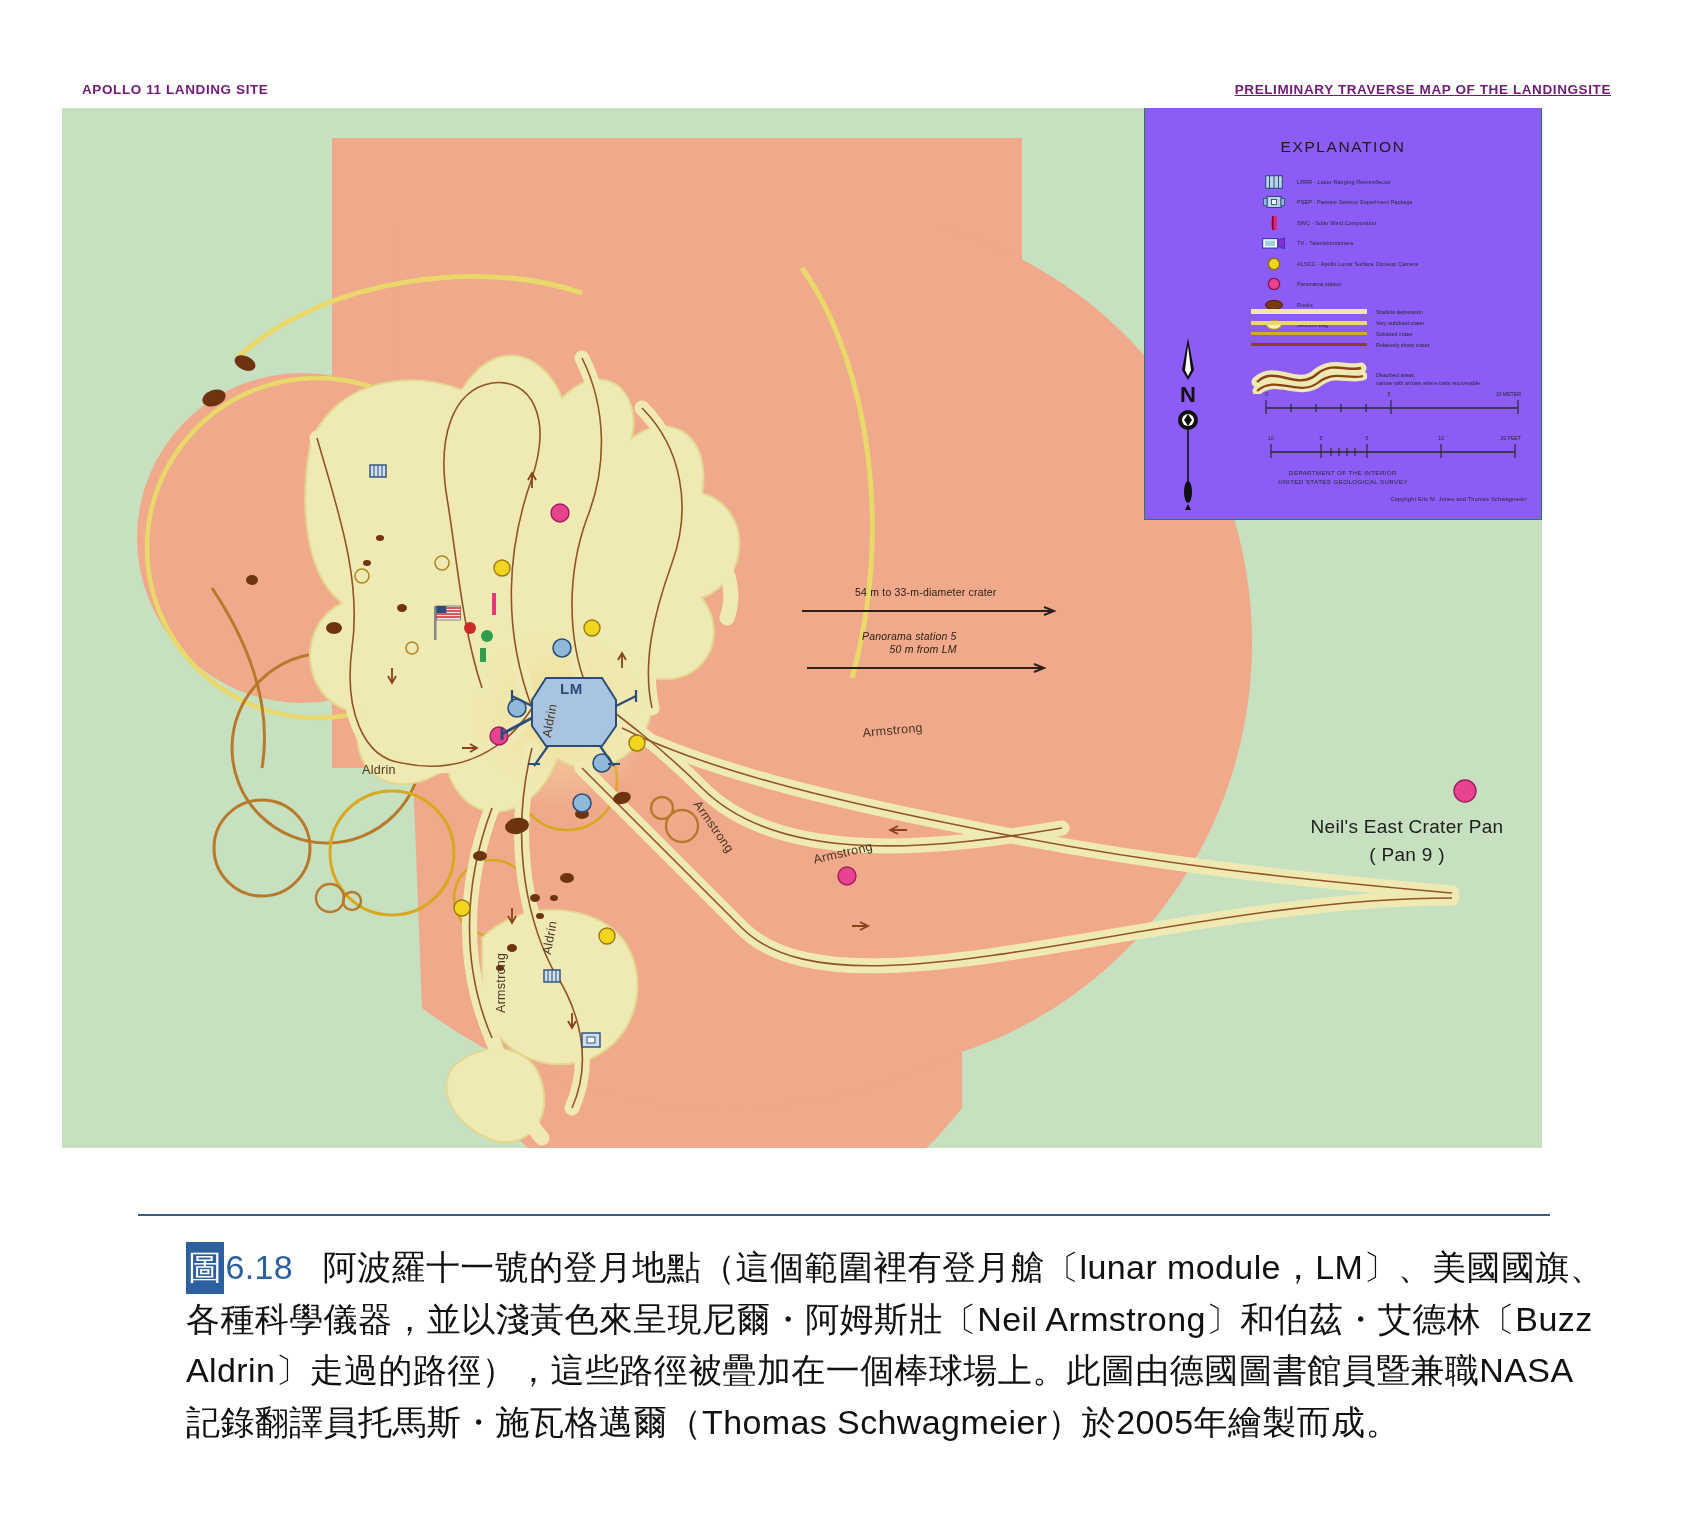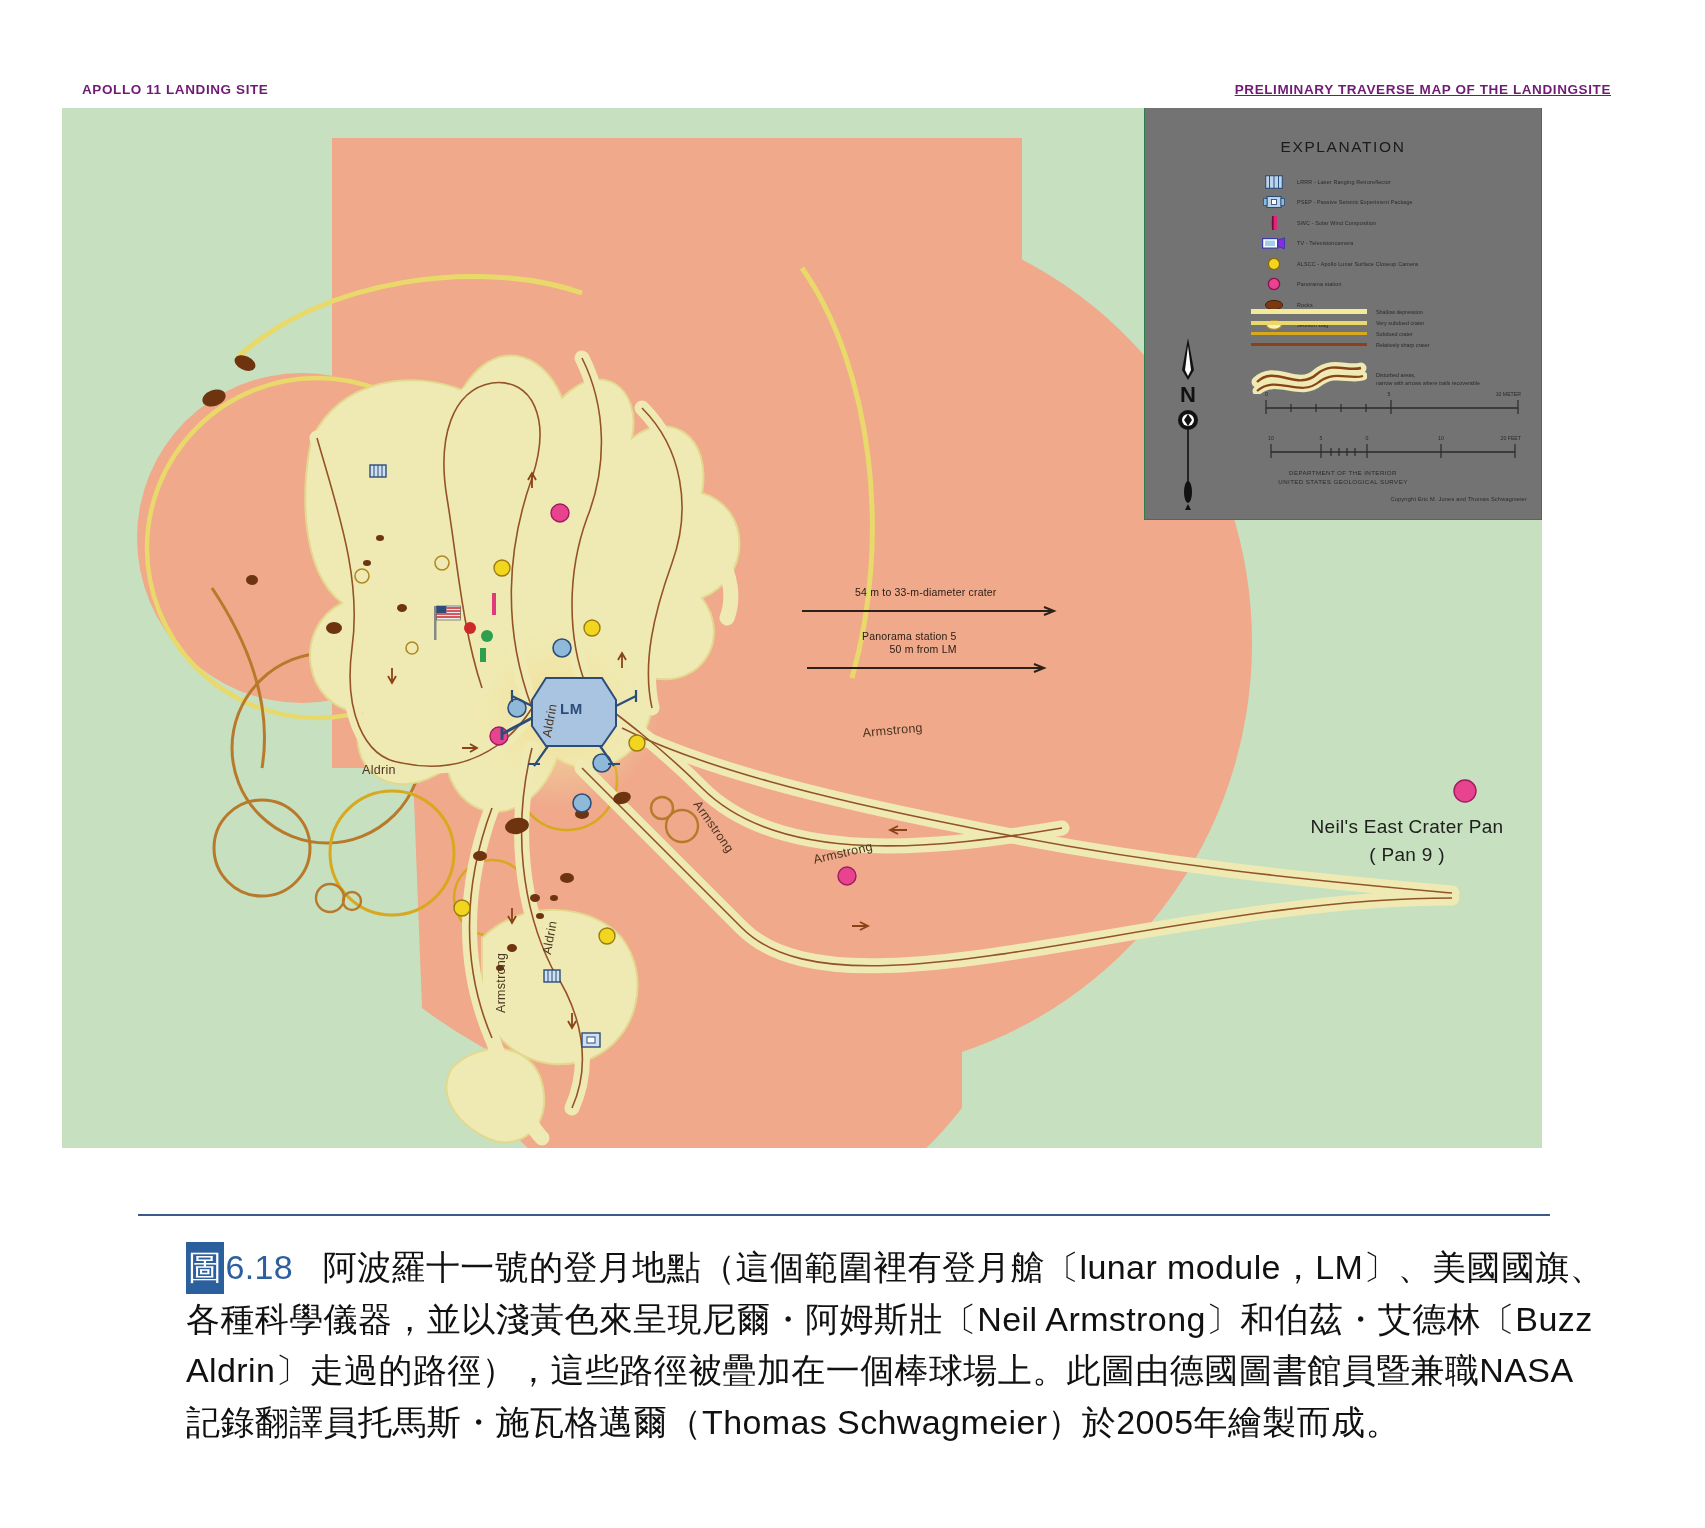--- a/index.html
+++ b/index.html
@@ -47,21 +47,21 @@
   }
   .map-svg { position: absolute; inset: 0; }
 
   
   .explanation {
     position: absolute;
     left: 1082px;
     top: 0px;
     width: 398px;
     height: 412px;
-    background: #737373;
+    background: #8b5cf6;
     border: 1.6px solid #2e7d4f;
     border-top: none;
     box-sizing: border-box;
   }
   .exp-title {
     position: absolute;
     top: 30px;
     left: 0;
     right: 0;
     text-align: center;
@@ -157,21 +157,21 @@
   
   .annot {
     position: absolute;
     font-size: 10.5px;
     color: #2b2118;
     white-space: nowrap;
     letter-spacing: 0.2px;
     text-align: right;
   }
   .annot-crater { left: 793px; top: 478px; }
-  .annot-pano   { left: 800px; top: 522px; line-height: 1.25; }
+  .annot-pano   { left: 800px; top: 522px; line-height: 1.25; font-style: italic; }
   .pan5-label {
     position: absolute;
     left: 1230px;
     top: 705px;
     width: 230px;
     text-align: center;
     font-size: 19px;
     line-height: 1.45;
     color: #20201e;
     letter-spacing: 0.3px;
@@ -419,21 +419,21 @@
   </svg>
 
   <div class="traverse-name" style="left:300px; top:655px;">Aldrin</div>
   <div class="traverse-name" style="left:478px; top:628px; transform:rotate(-80deg); transform-origin:left top;">Aldrin</div>
   <div class="traverse-name" style="left:478px; top:845px; transform:rotate(-80deg); transform-origin:left top;">Aldrin</div>
   <div class="traverse-name" style="left:640px; top:690px; transform:rotate(55deg); transform-origin:left top;">Armstrong</div>
   <div class="traverse-name" style="left:800px; top:618px; transform:rotate(-5deg); transform-origin:left top;">Armstrong</div>
   <div class="traverse-name" style="left:750px; top:745px; transform:rotate(-13deg); transform-origin:left top;">Armstrong</div>
   <div class="traverse-name" style="left:432px; top:905px; transform:rotate(-90deg); transform-origin:left top;">Armstrong</div>
 
-  <div class="lm-label" style="left:498px; top:592px;">LM</div>
+  <div class="lm-label" style="left:498px; top:572px;">LM</div>
 
   <div class="annot annot-crater">54 m to 33-m-diameter crater</div>
   <div class="annot annot-pano">
     <div>Panorama station 5</div>
     <div>50 m from LM</div>
   </div>
   <div class="pan5-label">
     <div>Neil's East Crater Pan</div>
     <div>( Pan 9 )</div>
   </div>

